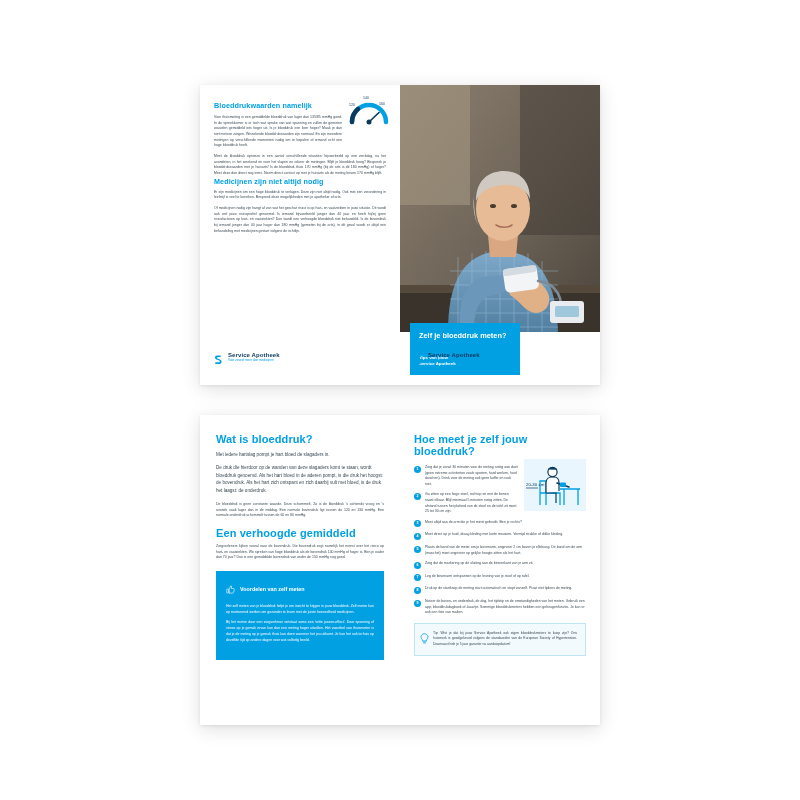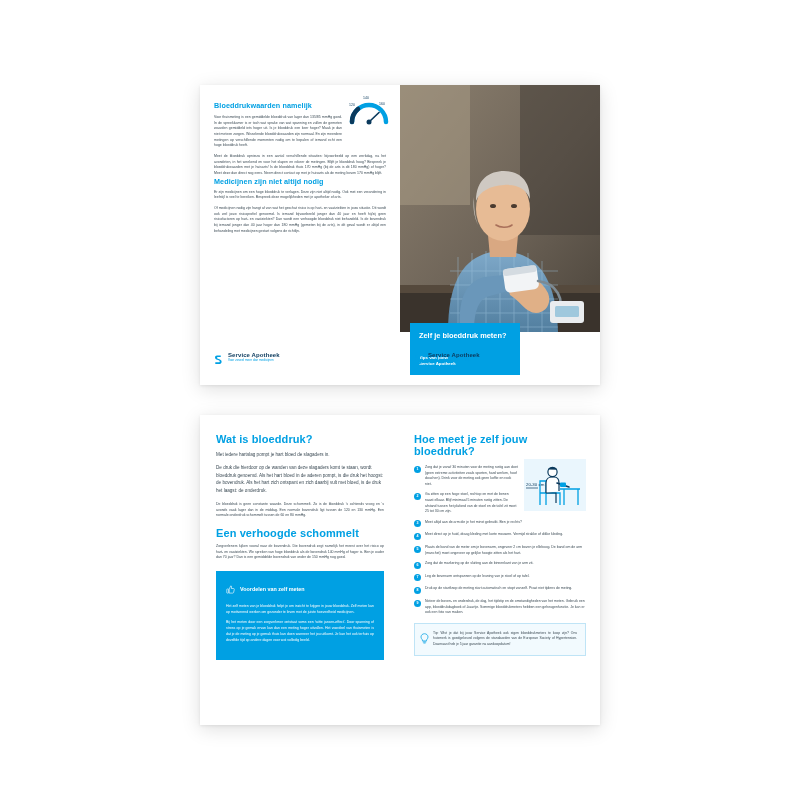--- a/index.html
+++ b/index.html
@@ -400,21 +400,21 @@
 
       <div class="para-block">
         <p class="body-txt-lg">Met iedere hartslag pompt je hart bloed de slagaders in.</p>
         <p class="body-txt-lg">De druk die hierdoor op de wanden van deze slagaders komt te staan, wordt bloeddruk genoemd. Als het hart bloed in de aderen pompt, is die druk het hoogst: de bovendruk. Als het hart zich ontspant en zich daarbij vult met bloed, is de druk het laagst: de onderdruk.</p>
       </div>
 
       <div class="para-block" style="margin-top:7px;">
         <p class="body-txt">De bloeddruk is geen constante waarde. Deze schommelt. Zo is de bloeddruk 's ochtends vroeg en 's avonds vaak lager dan in de middag. Een normale bovendruk ligt tussen de 120 en 130 mmHg. Een normale onderdruk schommelt tussen de 60 en 80 mmHg.</p>
       </div>
 
-      <div class="h-blue" style="margin-top:8px;">Een verhoogde schommelt</div>
+      <div class="h-blue" style="margin-top:8px;">Een verhoogde gemiddeld</div>
 
       <div class="para-block" style="margin-top:5px;">
         <p class="body-txt">Zorgverleners kijken vooral naar de bovendruk. Die bovendruk zegt namelijk het meest over het risico op hart- en vaatziekten. We spreken van hoge bloeddruk als de bovendruk 140 mmHg of hoger is. Ben je ouder dan 70 jaar? Dan is een gemiddelde bovendruk van onder de 150 mmHg nog goed.</p>
       </div>
 
       <div class="tipbox">
         <div class="tipbox-head">
           <span>
             <svg viewBox="0 0 16 16" width="9" height="9" xmlns="http://www.w3.org/2000/svg">
               <path d="M5.6 14.4 L5.6 7.2 L8.4 1.6 C9.6 1.6 10.2 2.4 10 3.6 L9.4 6.2 L13.4 6.2 C14.3 6.2 14.9 7 14.7 7.9 L13.6 13 C13.45 13.8 12.8 14.4 12 14.4 Z" fill="none" stroke="#ffffff" stroke-width="1.1" stroke-linejoin="round"></path>

